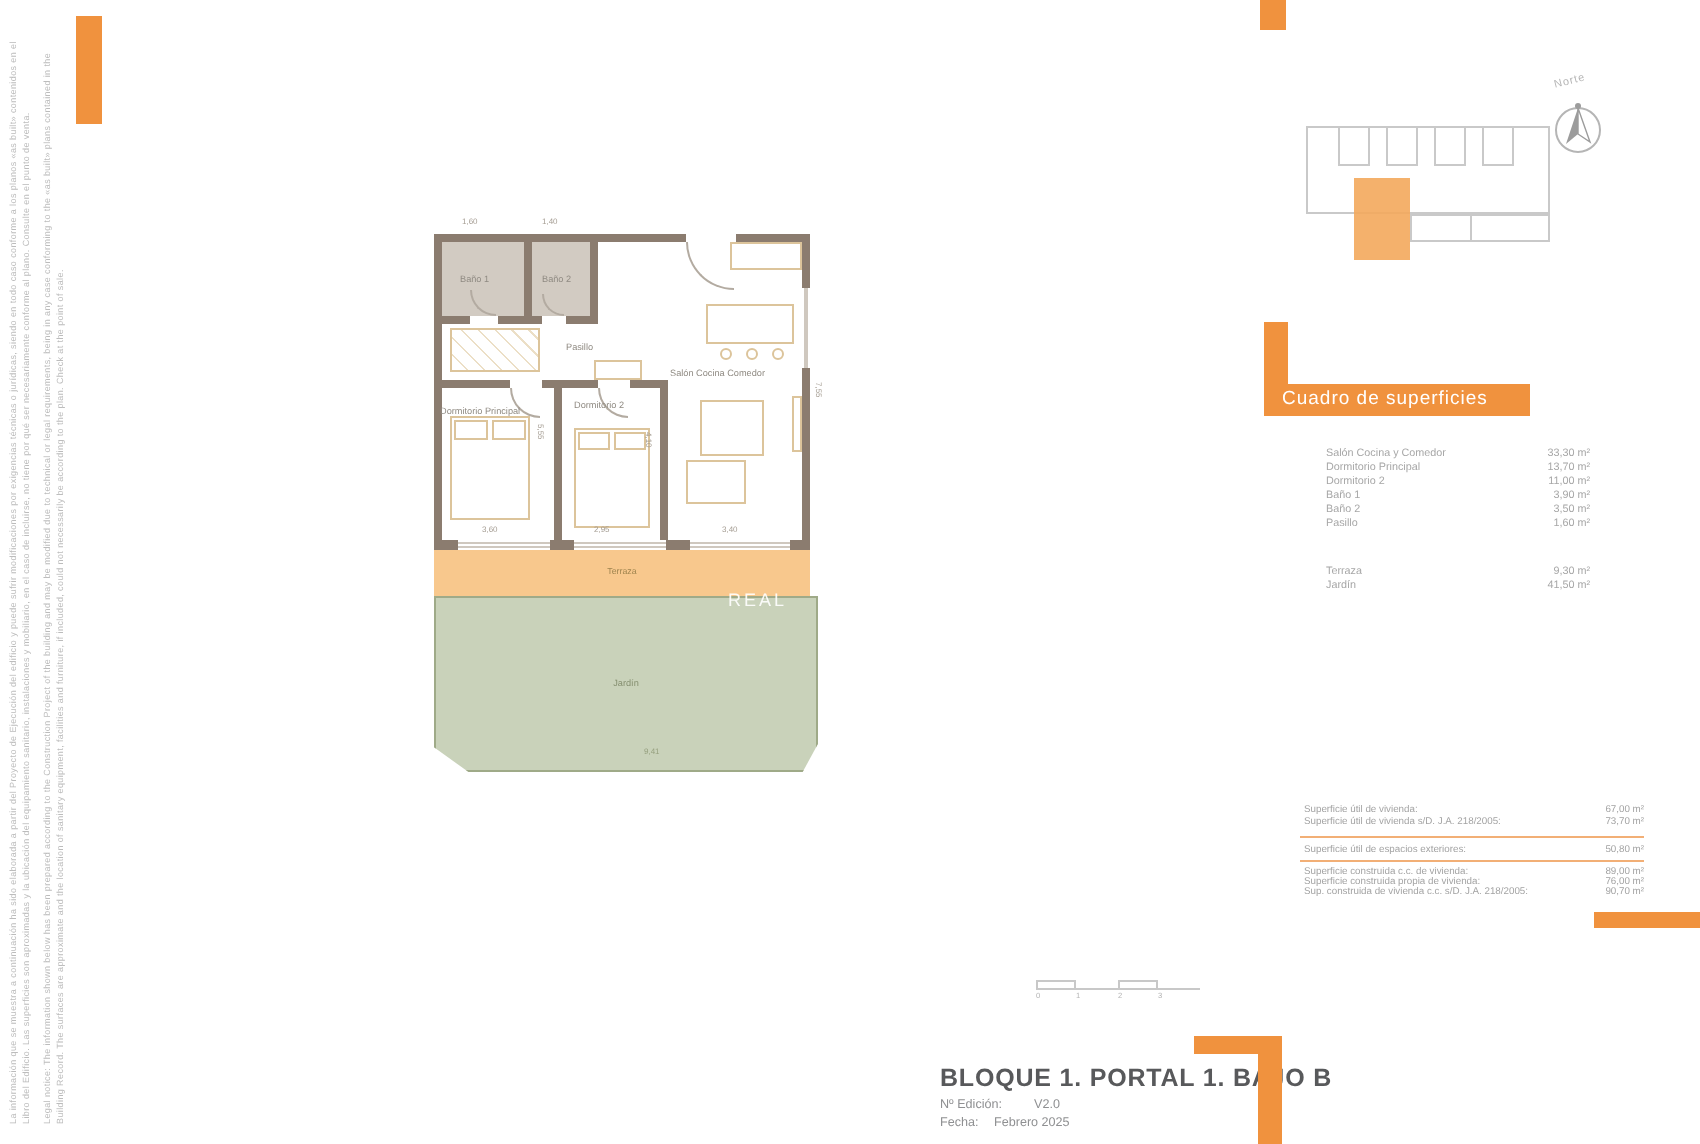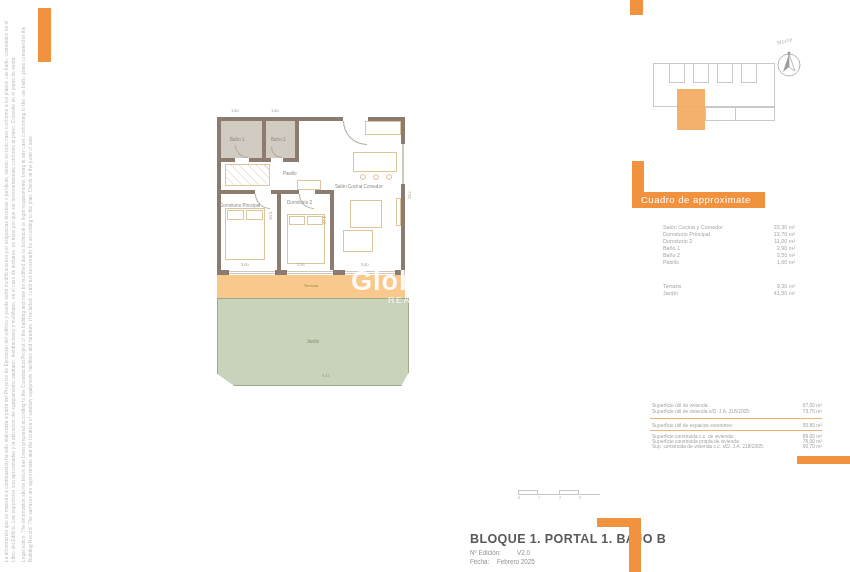--- a/index.html
+++ b/index.html
@@ -55,21 +55,21 @@
     clip-path:polygon(0 0,100% 0,100% 84%,96% 100%,9% 100%,0 86%);}
   .terraza-label{position:absolute;width:100%;text-align:center;top:8px;
     font-size:4.4px;color:#A0854F;}
   .jardin-label{position:absolute;width:100%;text-align:center;top:40px;
     font-size:4.6px;color:#848E6F;}
   .jardin-dim{position:absolute;left:104px;top:74px;font-size:4px;color:#96A07F;}
 
   
   .wm1{position:absolute;left:351px;top:266px;font-size:27px;font-weight:bold;
     color:rgba(255,255,255,.92);letter-spacing:1px;}
-  .wm2{position:absolute;left:388px;top:295px;font-size:9px;
+  .wm2{position:absolute;left:364px;top:295px;font-size:9px;
     color:rgba(255,255,255,.9);letter-spacing:1.5px;}
 
   
   #siteplan{position:absolute;left:645px;top:55px;width:140px;height:80px;}
   .sp{position:absolute;border:1px solid #C9C9C9;background:#fff;}
   .sp-unit{position:absolute;background:#F3A95C;opacity:.9;}
   .compass{position:absolute;left:771px;top:38px;width:36px;height:40px;}
   .compass-label{position:absolute;left:6px;top:0;font-size:5.5px;color:#b5b5b5;
     transform:rotate(-14deg);letter-spacing:.5px;}
 
@@ -166,21 +166,20 @@
 
     <div class="terraza">
       <div class="terraza-label">Terraza</div>
     </div>
     <div class="jardin">
       <div class="jardin-label">Jardín</div>
       <div class="jardin-dim">9,41</div>
     </div>
   </div>
 
-  <div class="wm1">Glob</div>
   <div class="wm2">REAL</div>
 
   <div class="bar" style="left:630px;top:0;width:13px;height:15px;"></div>
 
   <div class="compass">
     <div class="compass-label">Norte</div>
     <svg width="36" height="34" style="position:absolute;left:0;top:7px;">
       <circle cx="18" cy="20" r="11" fill="none" stroke="#b5b5b5" stroke-width="1"></circle>
       <circle cx="18" cy="8" r="1.5" fill="#9c9c9c"></circle>
       <path d="M18,9 L12,27 L18,22 Z" fill="#9c9c9c"></path>
@@ -193,21 +192,21 @@
     <div class="sp" style="left:24px;top:8px;width:16px;height:20px;"></div>
     <div class="sp" style="left:48px;top:8px;width:16px;height:20px;"></div>
     <div class="sp" style="left:72px;top:8px;width:16px;height:20px;"></div>
     <div class="sp" style="left:96px;top:8px;width:16px;height:20px;"></div>
     <div class="sp" style="left:60px;top:52px;width:70px;height:14px;"></div>
     <div class="sp" style="left:90px;top:52px;width:1px;height:14px;border:none;background:#C9C9C9;"></div>
     <div class="sp-unit" style="left:32px;top:34px;width:28px;height:41px;"></div>
   </div>
 
   <div class="bar" style="left:632px;top:161px;width:12px;height:32px;"></div>
-  <div class="hdr" style="left:632px;top:192px;width:133px;height:16px;">Cuadro de approximate</div>
+  <div class="hdr" style="left:632px;top:192px;width:133px;height:16px;">Cuadro de superficies</div>
 
   <div class="srow" style="top:224px">
     <span>Salón Cocina y Comedor</span>
     <span>33,30 m²</span>
   </div>
   <div class="srow" style="top:231px">
     <span>Dormitorio Principal</span>
     <span>13,70 m²</span>
   </div>
   <div class="srow" style="top:238px">

